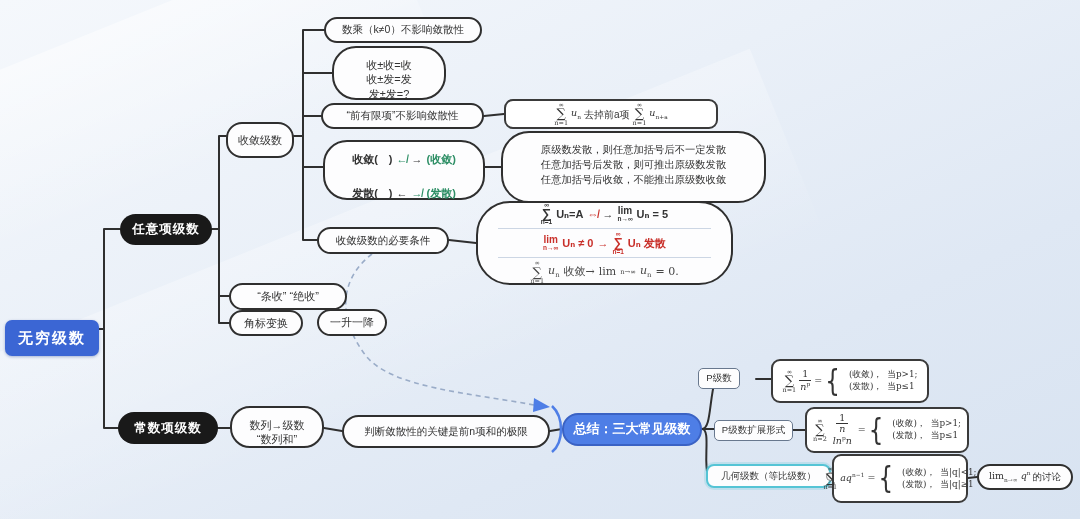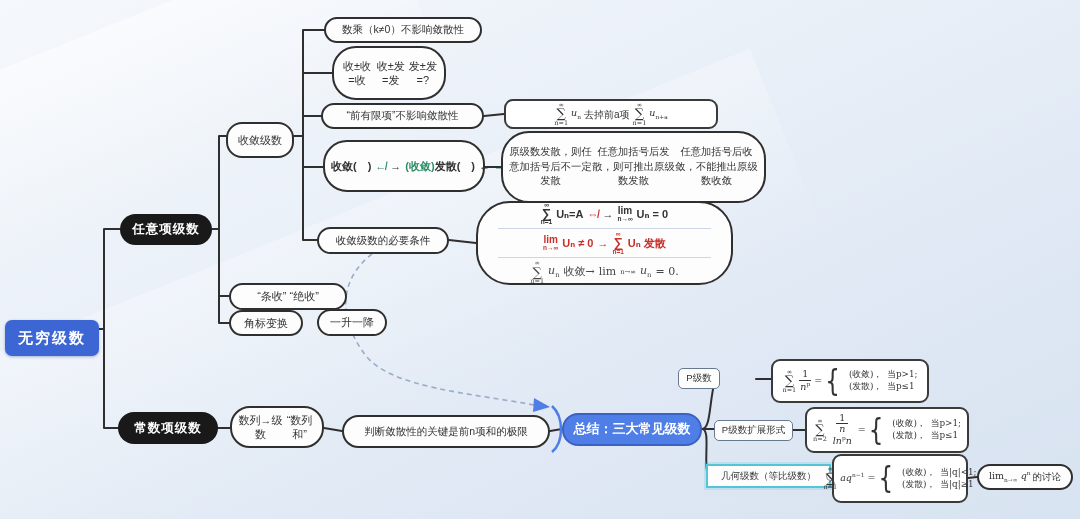--- a/index.html
+++ b/index.html
@@ -14,22 +14,22 @@
   .band{position:absolute;pointer-events:none;background:linear-gradient(180deg,rgba(255,255,255,.5),rgba(255,255,255,0));transform:rotate(-22deg)}
   .b1{left:-260px;top:40px;width:700px;height:170px}
   .b2{left:-80px;top:210px;width:900px;height:200px;opacity:.6}
   svg.links{position:absolute;left:0;top:0}
   .node{position:absolute;display:flex;align-items:center;justify-content:center;text-align:center;
     background:#fdfdfe;border:2px solid var(--ink);border-radius:16px;font-size:11px;line-height:1.3;padding:10px 6px}
   .root{background:var(--accent);color:#fff;border:none;border-radius:7px;font-weight:bold;font-size:15px;letter-spacing:2px;box-shadow:0 1px 3px rgba(30,60,140,.35)}
   .pill-black{background:var(--node-black);color:#fff;border:none;font-weight:bold;font-size:12.5px;letter-spacing:1px}
   .summary{background:var(--accent-light);color:#fff;border:2px solid #3a62c4;font-weight:bold;font-size:13px;border-radius:16px}
   .rect{border:1.5px solid #68788e;border-radius:5px;font-size:9.5px;padding:1px 4px}
-  .geo{border:2px solid var(--teal);box-shadow:0 0 0 2px rgba(85,196,213,.22);font-size:9.5px;border-radius:0}
-  .multi{justify-content:space-between}
+  .geo{border:2px solid var(--teal);box-shadow:0 0 0 2px rgba(85,196,213,.22);font-size:9.5px;border-radius:8px}
+  .multi{flex-direction:column;justify-content:flex-start}
   .small{font-size:10.5px}
   .formula{border:2px solid #3a3a3a;border-radius:9px;background:#fff;font-size:9.5px;gap:3px;font-family:"DejaVu Serif","Liberation Serif",serif}
   .sumstack{display:inline-flex;flex-direction:column;align-items:center;line-height:1}
   .ss-top{font-size:6.5px}.ss-mid{font-size:13px;line-height:.85}.ss-bot{font-size:6.5px}
   .limstack{display:inline-flex;flex-direction:column;align-items:center;line-height:1}
   .ls-top{font-size:10px;font-weight:bold}.ls-bot{font-size:6.5px}
   .frac{display:inline-flex;flex-direction:column;align-items:center;line-height:1.15;font-size:9.5px}
   .frac .num{border-bottom:1px solid #333;padding:0 3px}
   .cases{display:inline-flex;align-items:center}
   .cbrace{font-size:23px;transform:scaleY(1.3);line-height:1;font-weight:400;font-family:"DejaVu Sans",sans-serif}
@@ -92,21 +92,21 @@
     <span><i class="it">u</i><sub>n</sub></span>
     <span style="font-family:'Liberation Sans',sans-serif;font-size:10px">去掉前a项</span>
     <span class="sumstack">
       <span class="ss-top">∞</span>
         <span class="ss-mid">∑</span>
         <span class="ss-bot">n=1</span>
     </span>
     <span><i class="it">u</i><sub>n+a</sub></span>
   </div>
 
-  <div class="node multi hand" style="left:323px;top:140px;width:162px;height:52px;border-radius:24px;gap:0">
+  <div class="node multi hand" style="left:323px;top:140px;width:162px;height:60px;border-radius:24px;gap:20px">
     <span class="row">
       <span>收敛(　)</span>
         <span class="green">↚</span>
         <span>→</span>
         <span class="green">(收敛)</span>
     </span>
     <span class="row">
       <span>发散(　)</span>
         <span>←</span>
         <span class="green">↛</span>
@@ -129,21 +129,21 @@
           <span class="ss-mid">∑</span>
           <span class="ss-bot">n=1</span>
         </span>
       <span>Uₙ=A</span>
       <span class="red">⇎</span>
       <span>→</span>
       <span class="limstack">
           <span class="ls-top">lim</span>
           <span class="ls-bot">n→∞</span>
         </span>
-      <span>Uₙ = 0</span>
+      <span>Uₙ = 5</span>
     </span>
     <span class="row hand red u">
       <span class="limstack">
           <span class="ls-top">lim</span>
           <span class="ls-bot">n→∞</span>
         </span>
       <span>Uₙ ≠ 0</span>
       <span>→</span>
       <span class="sumstack">
           <span class="ss-top">∞</span>
@@ -171,21 +171,21 @@
   <div class="node" style="left:229px;top:310px;width:74px;height:26px">角标变换</div>
   <div class="node" style="left:317px;top:309px;width:70px;height:27px">一升一降</div>
 
   <div class="node multi" style="left:230px;top:406px;width:94px;height:42px;border-radius:20px">
     <span>数列→级数</span>
     <span>“数列和”</span>
   </div>
   <div class="node small" style="left:342px;top:415px;width:208px;height:33px;border-radius:17px">判断敛散性的关键是前n项和的极限</div>
   <div class="node summary" style="left:562px;top:413px;width:140px;height:33px">总结：三大常见级数</div>
 
-  <div class="node rect" style="left:678px;top:368px;width:42px;height:21px">P级数</div>
+  <div class="node rect" style="left:698px;top:368px;width:42px;height:21px">P级数</div>
   <div class="node rect" style="left:714px;top:420px;width:79px;height:21px">P级数扩展形式</div>
   <div class="node geo" style="left:706px;top:464px;width:125px;height:24px">
     <span>几何级数（等比级数）</span>
     <span class="dot"></span>
   </div>
 
   <div class="node formula" style="left:771px;top:359px;width:158px;height:44px">
     <span class="sumstack">
         <span class="ss-top">∞</span>
         <span class="ss-mid">∑</span>

